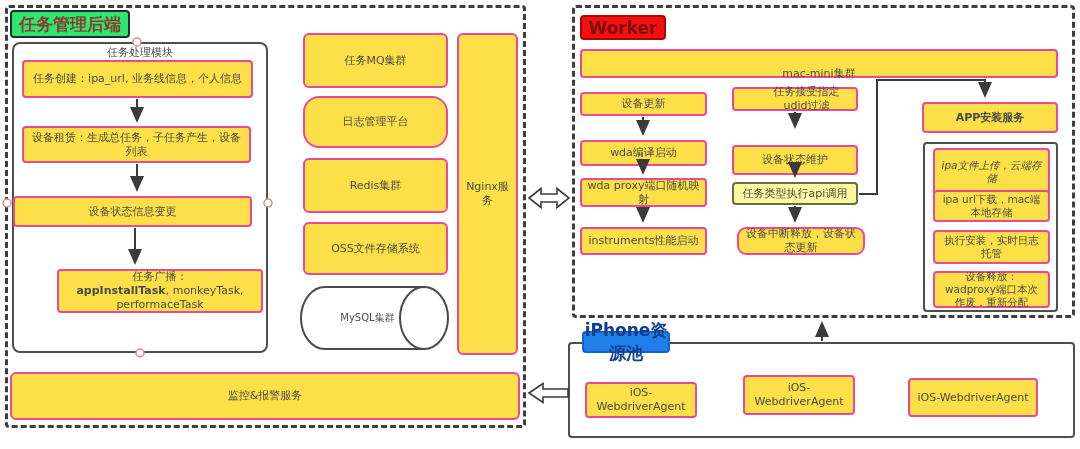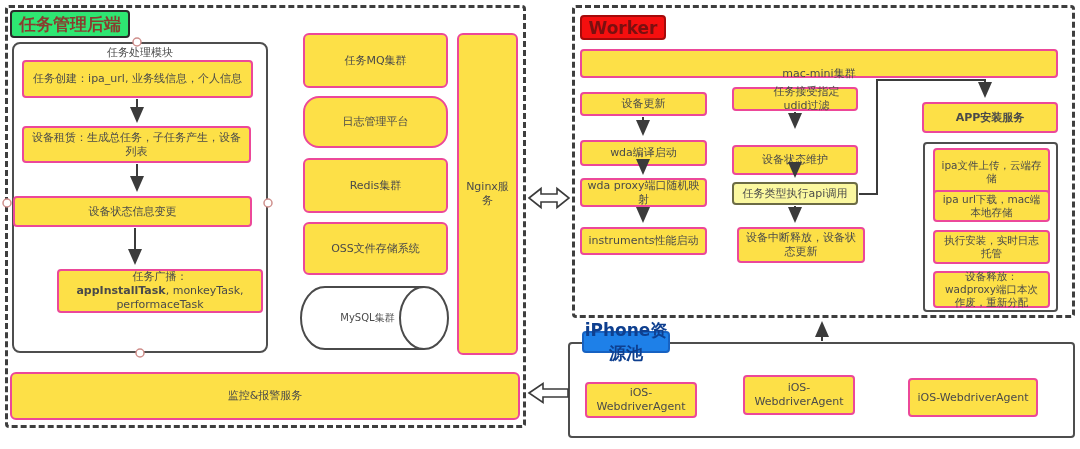--- a/index.html
+++ b/index.html
@@ -70,25 +70,25 @@
   <div class="abs node topalign" style="left:580px;top:49px;width:478px;height:29px;">mac-mini集群</div>
 
   <div class="abs node" style="left:580px;top:92px;width:127px;height:24px;">设备更新</div>
   <div class="abs node" style="left:580px;top:140px;width:127px;height:26px;">wda编译启动</div>
   <div class="abs node" style="left:580px;top:178px;width:127px;height:29px;">wda proxy端口随机映射</div>
   <div class="abs node" style="left:580px;top:227px;width:127px;height:28px;">instruments性能启动</div>
 
   <div class="abs node" style="left:732px;top:87px;width:126px;height:24px;padding-left:28px;">任务接受指定udid过滤</div>
   <div class="abs node" style="left:732px;top:133px;width:126px;height:30px;margin-top:12px;">设备状态维护</div>
   <div class="abs node yellow" style="left:732px;top:182px;width:126px;height:23px;">任务类型执行api调用</div>
-  <div class="abs node" style="left:737px;top:227px;width:128px;height:36px;">设备中断释放，设备状态更新</div>
+  <div class="abs node" style="left:737px;top:227px;width:128px;height:28px;border-radius:9px;">设备中断释放，设备状态更新</div>
 
   <div class="abs node bold" style="left:922px;top:102px;width:136px;height:31px;">APP安装服务</div>
   <div class="abs solidbox" style="left:923px;top:142px;width:135px;height:170px;"></div>
-  <div class="abs node small" style="left:933px;top:148px;width:117px;height:48px;">ipa文件上传，云端存储</div>
+  <div class="abs node small" style="left:933px;top:148px;width:117px;height:48px;font-style:italic;">ipa文件上传，云端存储</div>
   <div class="abs node small" style="left:933px;top:190px;width:117px;height:32px;">ipa url下载，mac端本地存储</div>
   <div class="abs node small" style="left:933px;top:230px;width:117px;height:34px;">执行安装，实时日志托管</div>
   <div class="abs node small" style="left:933px;top:271px;width:117px;height:37px;">设备释放：wadproxy端口本次作废，重新分配</div>
 
   <div class="abs solidbox" style="left:568px;top:342px;width:507px;height:96px;"></div>
   <div class="abs tag tag-blue" style="left:582px;top:331px;width:88px;height:22px;">iPhone资源池</div>
   <div class="abs node" style="left:585px;top:382px;width:112px;height:36px;">iOS-WebdriverAgent</div>
   <div class="abs node" style="left:743px;top:375px;width:112px;height:40px;">iOS-WebdriverAgent</div>
   <div class="abs node" style="left:908px;top:378px;width:130px;height:39px;">iOS-WebdriverAgent</div>
 

